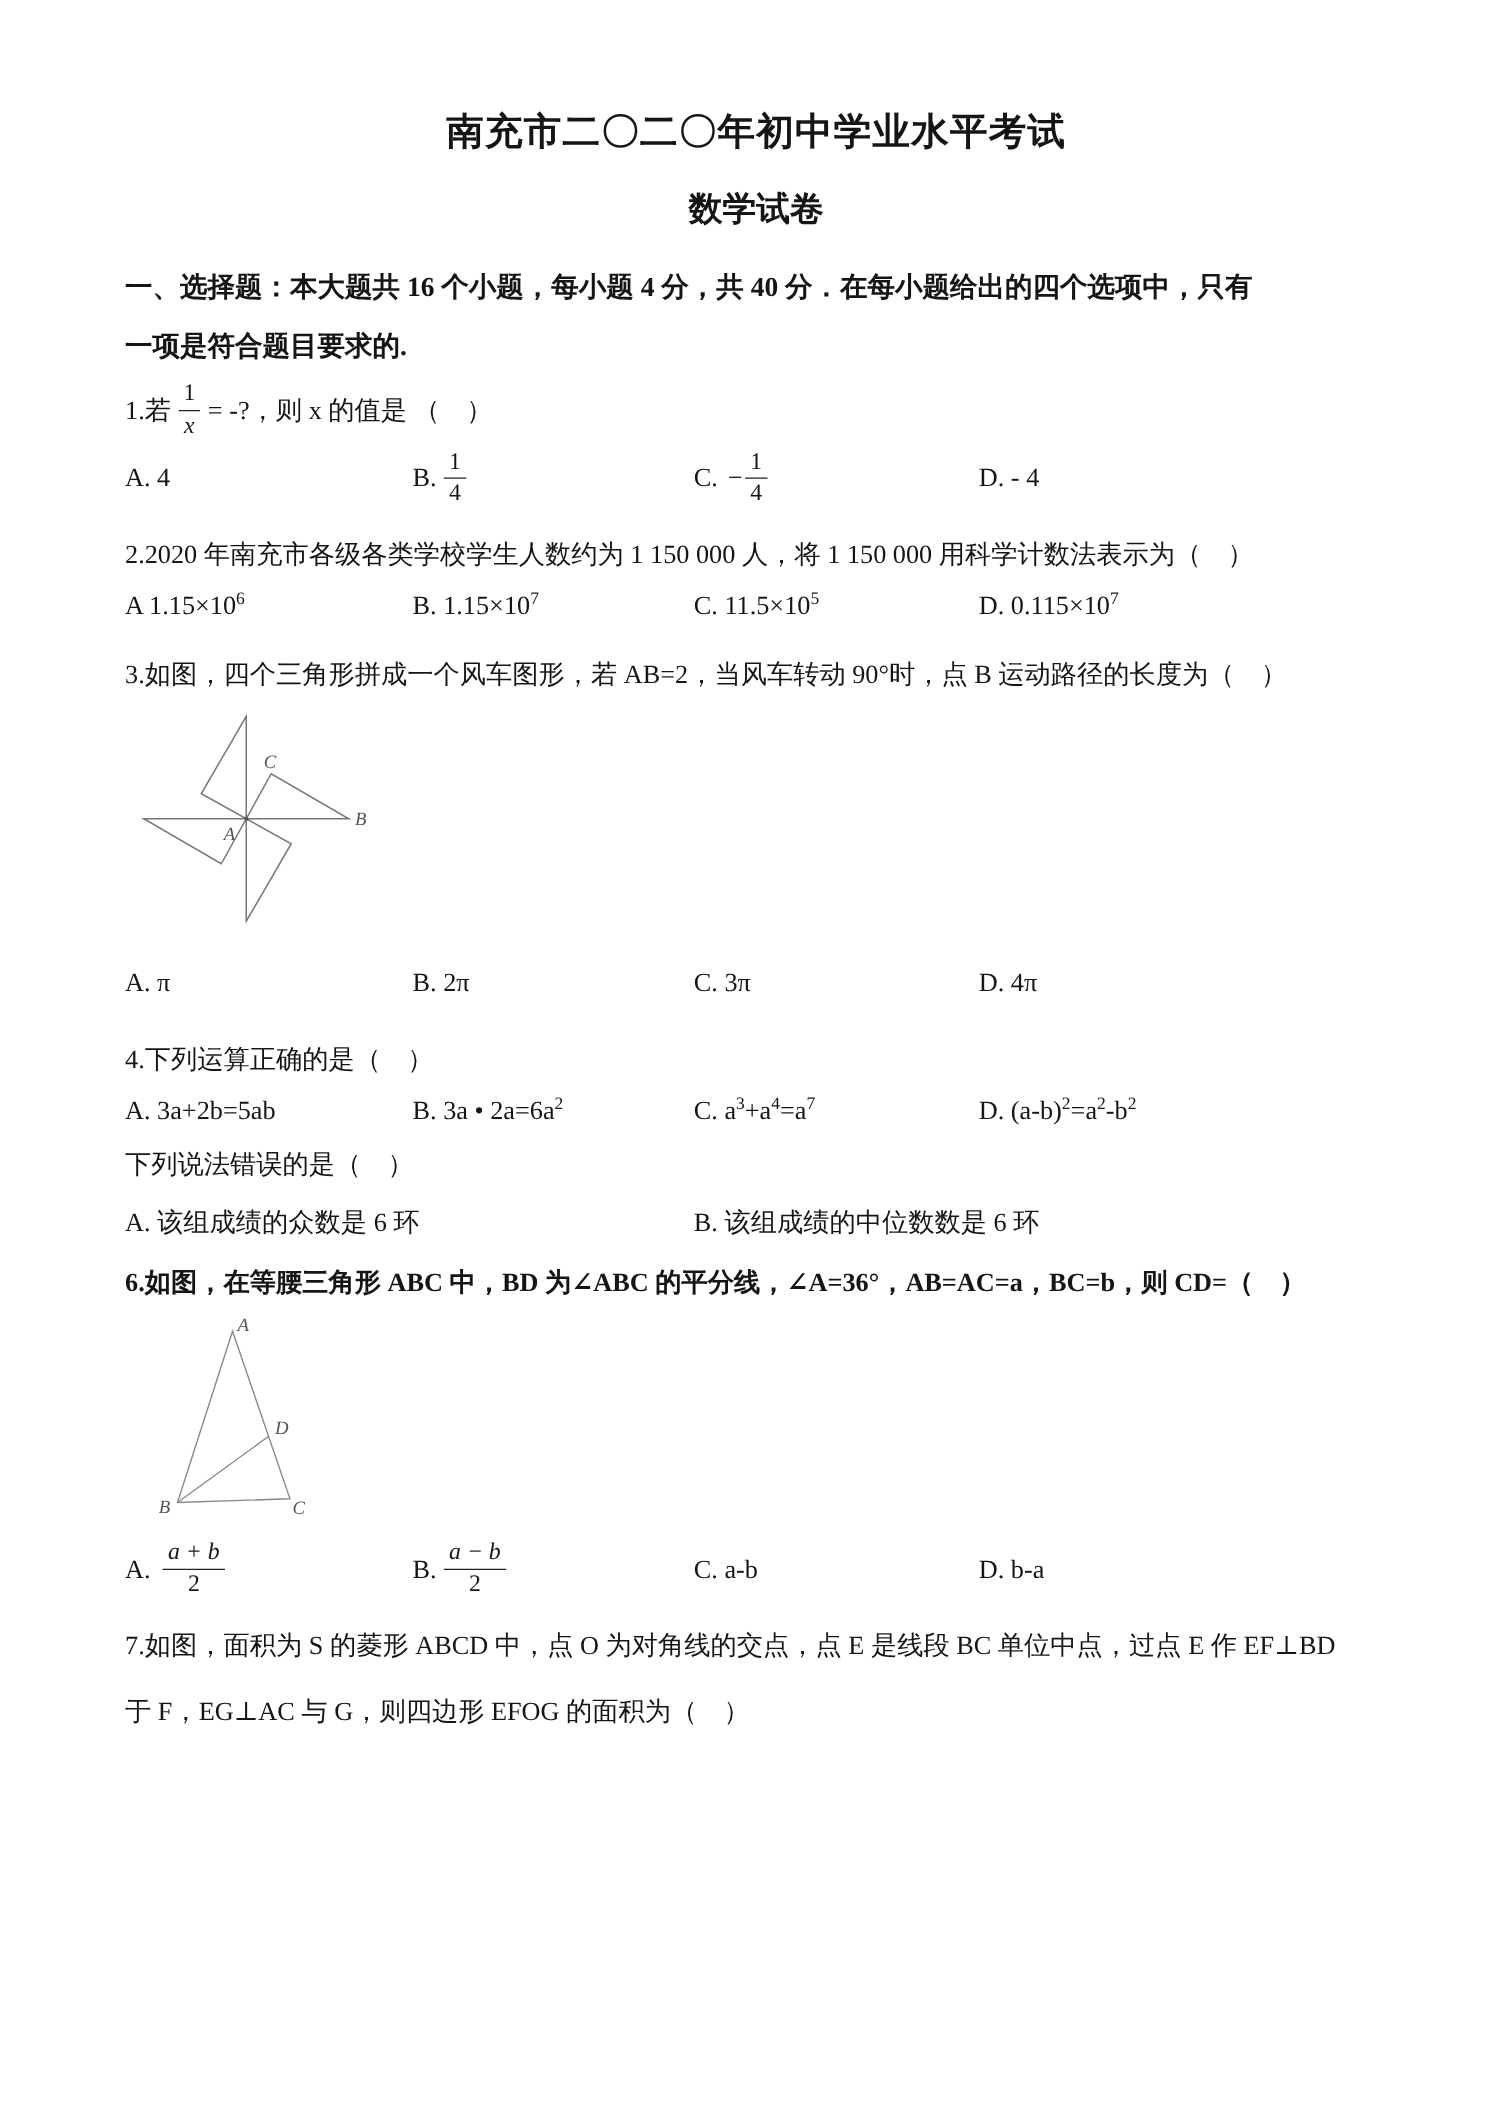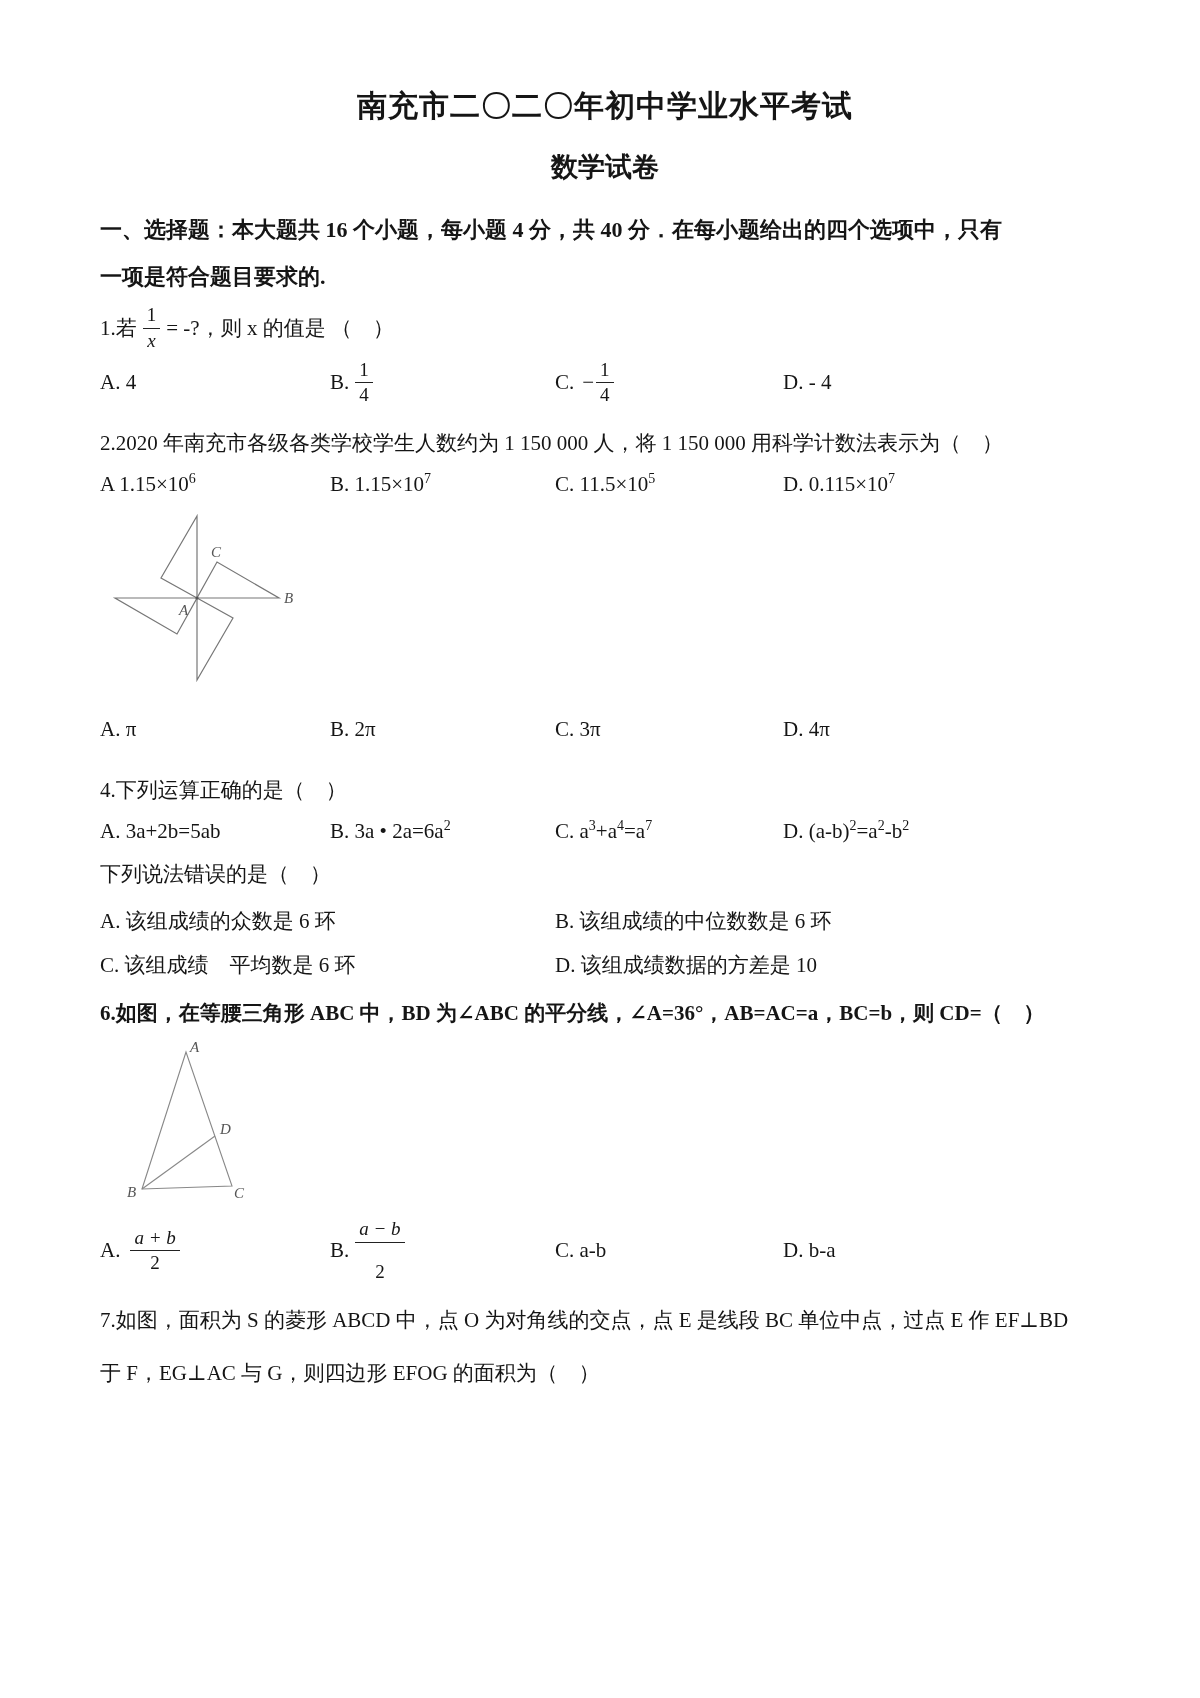--- a/index.html
+++ b/index.html
@@ -86,20 +86,21 @@
   </div>
 
   <div class="qtext m-q2">2.2020 年南充市各级各类学校学生人数约为 1 150 000 人，将 1 150 000 用科学计数法表示为（　）</div>
   <div class="opt-row c4 m-q2opts">
     <span class="opt"><span>A  1.15×10</span><span class="sup">6</span></span>
     <span class="opt"><span>B. 1.15×10</span><span class="sup">7</span></span>
     <span class="opt"><span>C. 11.5×10</span><span class="sup">5</span></span>
     <span class="opt"><span>D. 0.115×10</span><span class="sup">7</span></span>
   </div>
 
+  <div class="qtext m-q3">3.如图，四个三角形拼成一个风车图形，若 AB=2，当风车转动 90°时，点 B 运动路径的长度为（　）</div>
   <svg class="fig-pinwheel" width="210" height="200" viewBox="0 0 210 200">
     <g stroke="#777" stroke-width="1.2" fill="none">
       <path d="M95 95 L95 13 L59 75 Z"></path>
       <path d="M95 95 L177 95 L115 59 Z"></path>
       <path d="M95 95 L95 177 L131 115 Z"></path>
       <path d="M95 95 L13 95 L75 131 Z"></path>
     </g>
     <circle cx="95" cy="95" r="1.6" fill="#555"></circle>
     <text class="figlabel" x="77" y="112">A</text>
     <text class="figlabel" x="182" y="100">B</text>
@@ -118,24 +119,20 @@
     <span class="opt"><span>B. 3a • 2a=6a</span><span class="sup">2</span></span>
     <span class="opt"><span>C. a</span><span class="sup">3</span><span>+a</span><span class="sup">4</span><span>=a</span><span class="sup">7</span></span>
     <span class="opt"><span>D. (a-b)</span><span class="sup">2</span><span>=a</span><span class="sup">2</span><span>-b</span><span class="sup">2</span></span>
   </div>
 
   <div class="qtext m-q5b">下列说法错误的是（　）</div>
   <div class="opt-row c2 m-q5o1">
     <span class="opt">A. 该组成绩的众数是 6 环</span>
     <span class="opt">B. 该组成绩的中位数数是 6 环</span>
   </div>
-  <div class="opt-row c2 m-q5o2">
-    <span class="opt">C. 该组成绩　平均数是 6 环</span>
-    <span class="opt">D. 该组成绩数据的方差是 10</span>
-  </div>
 
   <div class="qtext m-q6">6.如图，在等腰三角形 ABC 中，BD 为∠ABC 的平分线，∠A=36°，AB=AC=a，BC=b，则 CD=（　）</div>
   <svg class="fig-triangle" width="160" height="170" viewBox="0 0 160 170">
     <g stroke="#888" stroke-width="1.1" fill="none">
       <path d="M76 12 L32 149 L122 146 Z"></path>
       <path d="M32 149 L105 96"></path>
     </g>
     <text class="figlabel" x="80" y="12">A</text>
     <text class="figlabel" x="17" y="157">B</text>
     <text class="figlabel" x="124" y="158">C</text>
@@ -144,21 +141,21 @@
   <div class="opt-row c4 m-q6opts">
     <span class="opt optflex">
       <span>A.</span>
       <span class="frac" style="margin-left:10px;">
         <span class="fnum it">a + b</span>
         <span class="fden">2</span>
       </span>
     </span>
     <span class="opt optflex">
       <span>B.</span>
-      <span class="frac" style="gap:17px;">
+      <span class="frac" style="">
         <span class="fnum it">a − b</span>
         <span class="fden">2</span>
       </span>
     </span>
     <span class="opt">C. a-b</span>
     <span class="opt">D. b-a</span>
   </div>
 
   <div class="qtext m-q7a">7.如图，面积为 S 的菱形 ABCD 中，点 O 为对角线的交点，点 E 是线段 BC 单位中点，过点 E 作 EF⊥BD</div>
   <div class="qtext m-q7b">于 F，EG⊥AC 与 G，则四边形 EFOG 的面积为（　）</div>

